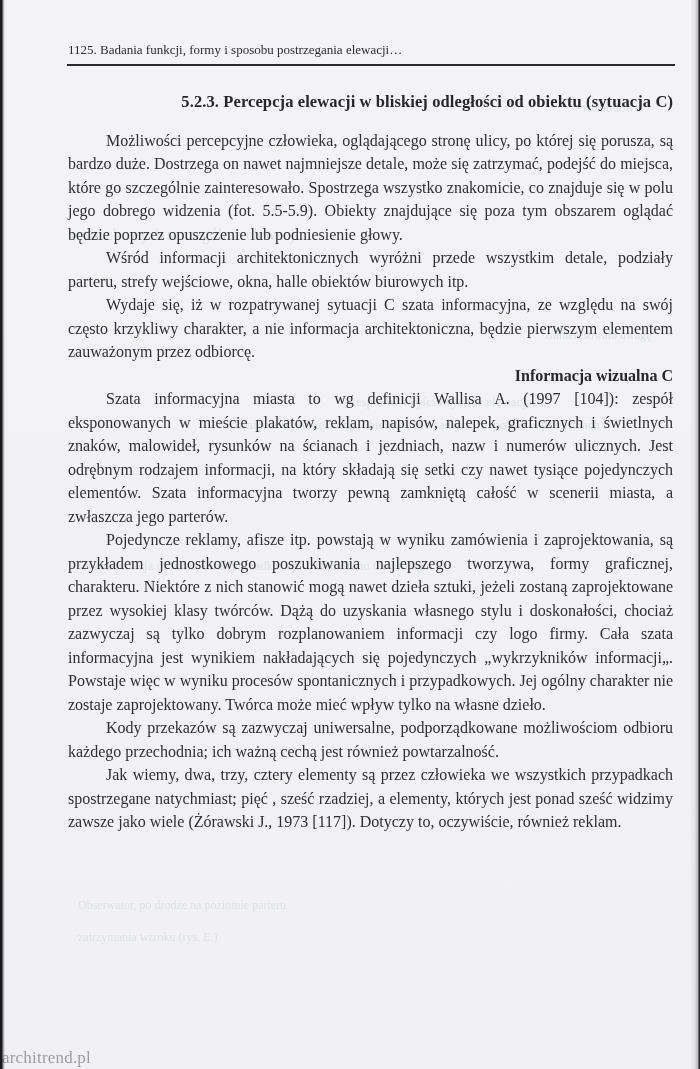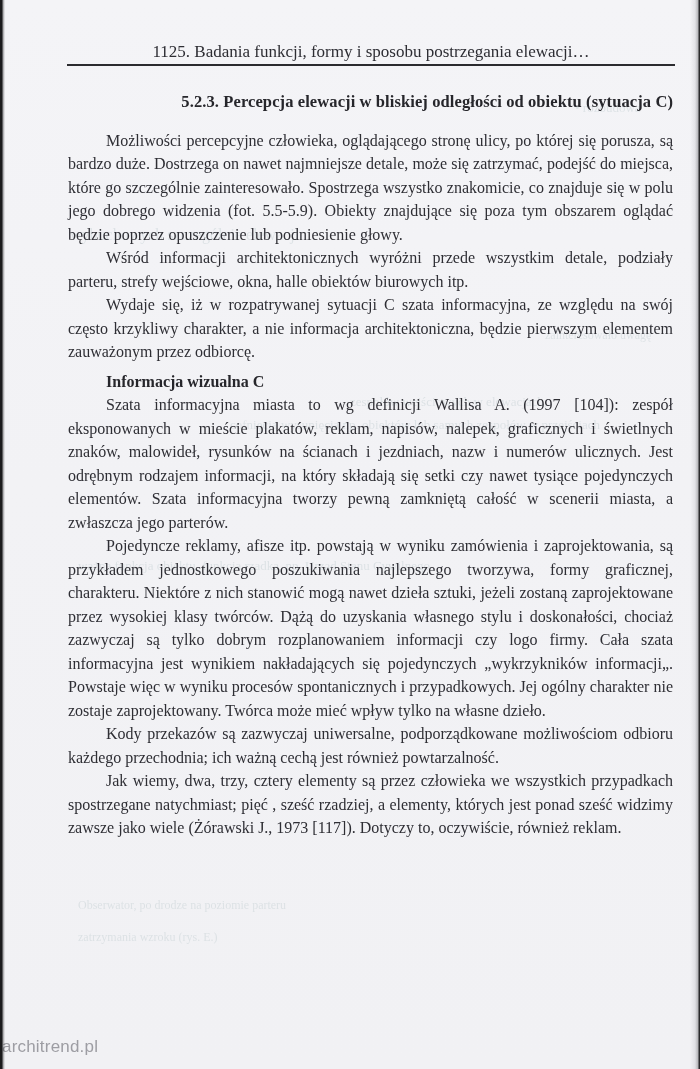--- a/index.html
+++ b/index.html
@@ -15,42 +15,42 @@
   .edge-left {
     position:absolute; left:0; top:0; width:5px; height:100%;
     background:linear-gradient(90deg,#1b1b1d 0px,#1b1b1d 2px,rgba(27,27,29,.4) 3px,rgba(27,27,29,0) 5px);
   }
   .edge-right {
     position:absolute; right:0; top:0; width:10px; height:100%;
     background:linear-gradient(270deg,#2a2a2c 0px,#2a2a2c 1px,rgba(40,40,44,.3) 2px,rgba(110,110,122,.12) 5px,rgba(110,110,122,0) 10px);
   }
   .page-header {
     position:absolute; top:42px; left:68px; width:606px;
-    display:flex; justify-content:center; align-items:baseline;
-    font-size:17px; color:#2d2d33;
+    display:flex; justify-content:flex-start; align-items:baseline;
+    font-size:13px; color:#2d2d33;
   }
   .header-rule {
     position:absolute; top:64px; left:67px; width:608px; height:2px;
     background:#2b2b2f;
   }
   .content {
     position:absolute; top:90px; left:68px; width:605px;
     font-size:16px; line-height:23.5px; color:#2e2e34;
     text-align:justify;
   }
   .content h2 {
     font-size:16.5px; font-weight:bold; margin:0 0 15px 0;
     text-align:right; color:#26262b; letter-spacing:.1px;
   }
   .content p { margin:0; text-indent:38px; }
-  .content p.subhead { font-weight:bold; text-align:left; color:#26262b;margin-top:6px; }
+  .content p.subhead { font-weight:bold; text-align:right; color:#26262b; }
   .q-italic { font-style:italic; }
   .watermark {
-    position:absolute; left:2px; bottom:12px;
-    font-family:Liberation Sans, sans-serif;
+    position:absolute; left:2px; bottom:1px;
+    font-family:Liberation Serif, serif;
     font-size:17px; color:#9d9da3; letter-spacing:.2px;text-align:center;
   }
   .bleed-layer { position:absolute; inset:0; pointer-events:none; }
   .bleed {
     position:absolute; white-space:nowrap;
     color:#6f8f93; opacity:.16; filter:blur(.5px);
     font-family:"Liberation Serif","DejaVu Serif",serif;
   }
 </style>
 </head>

